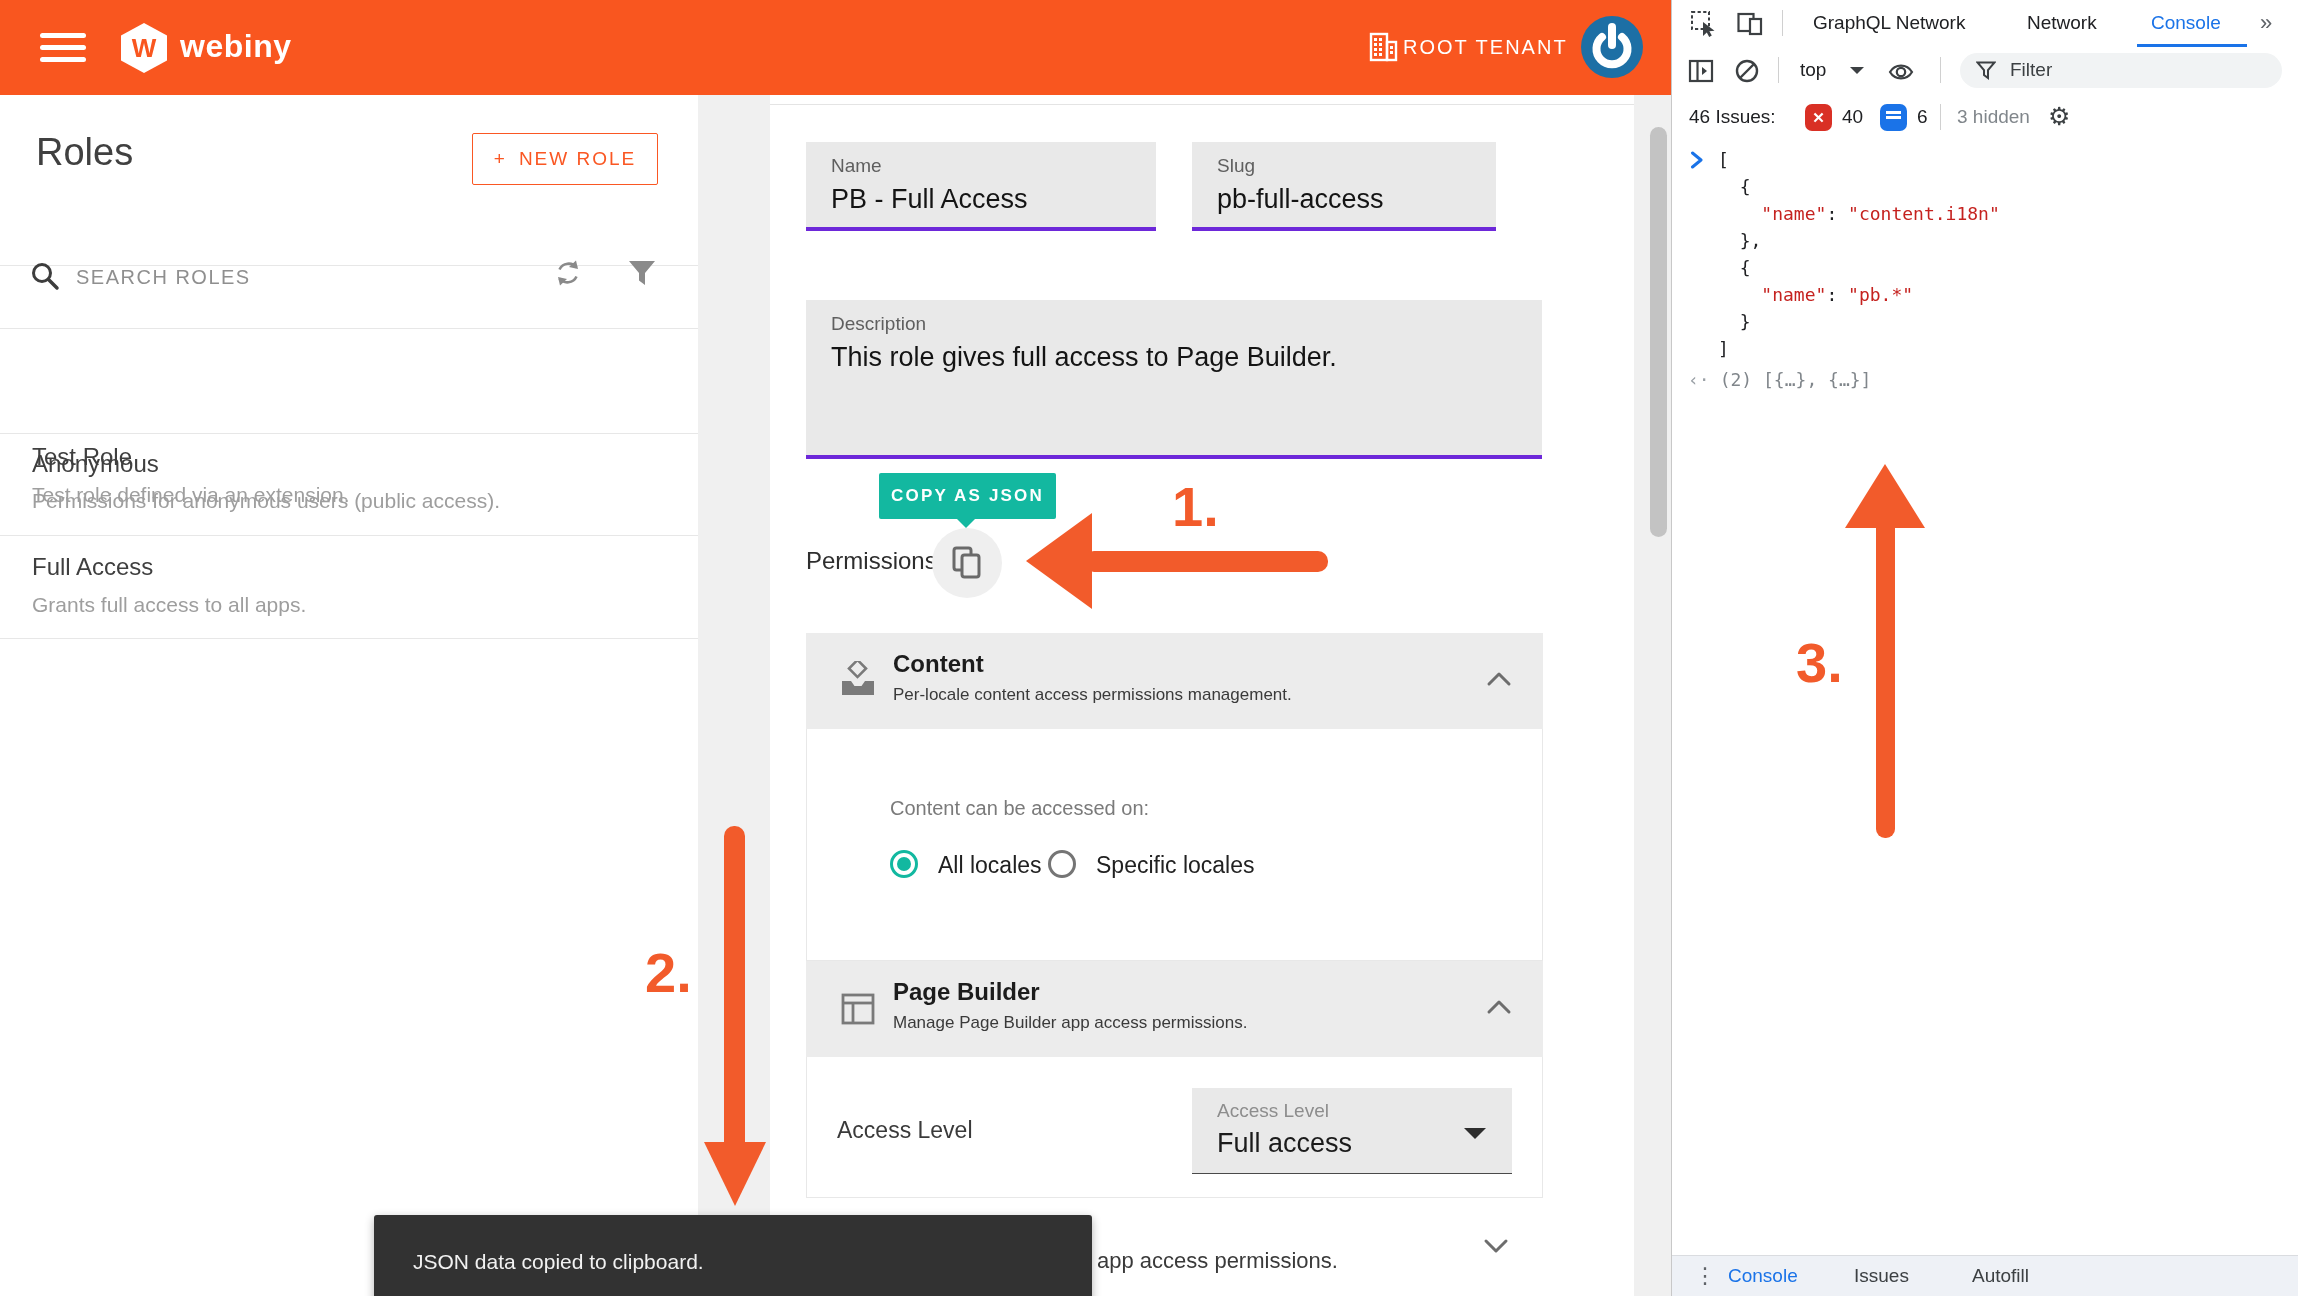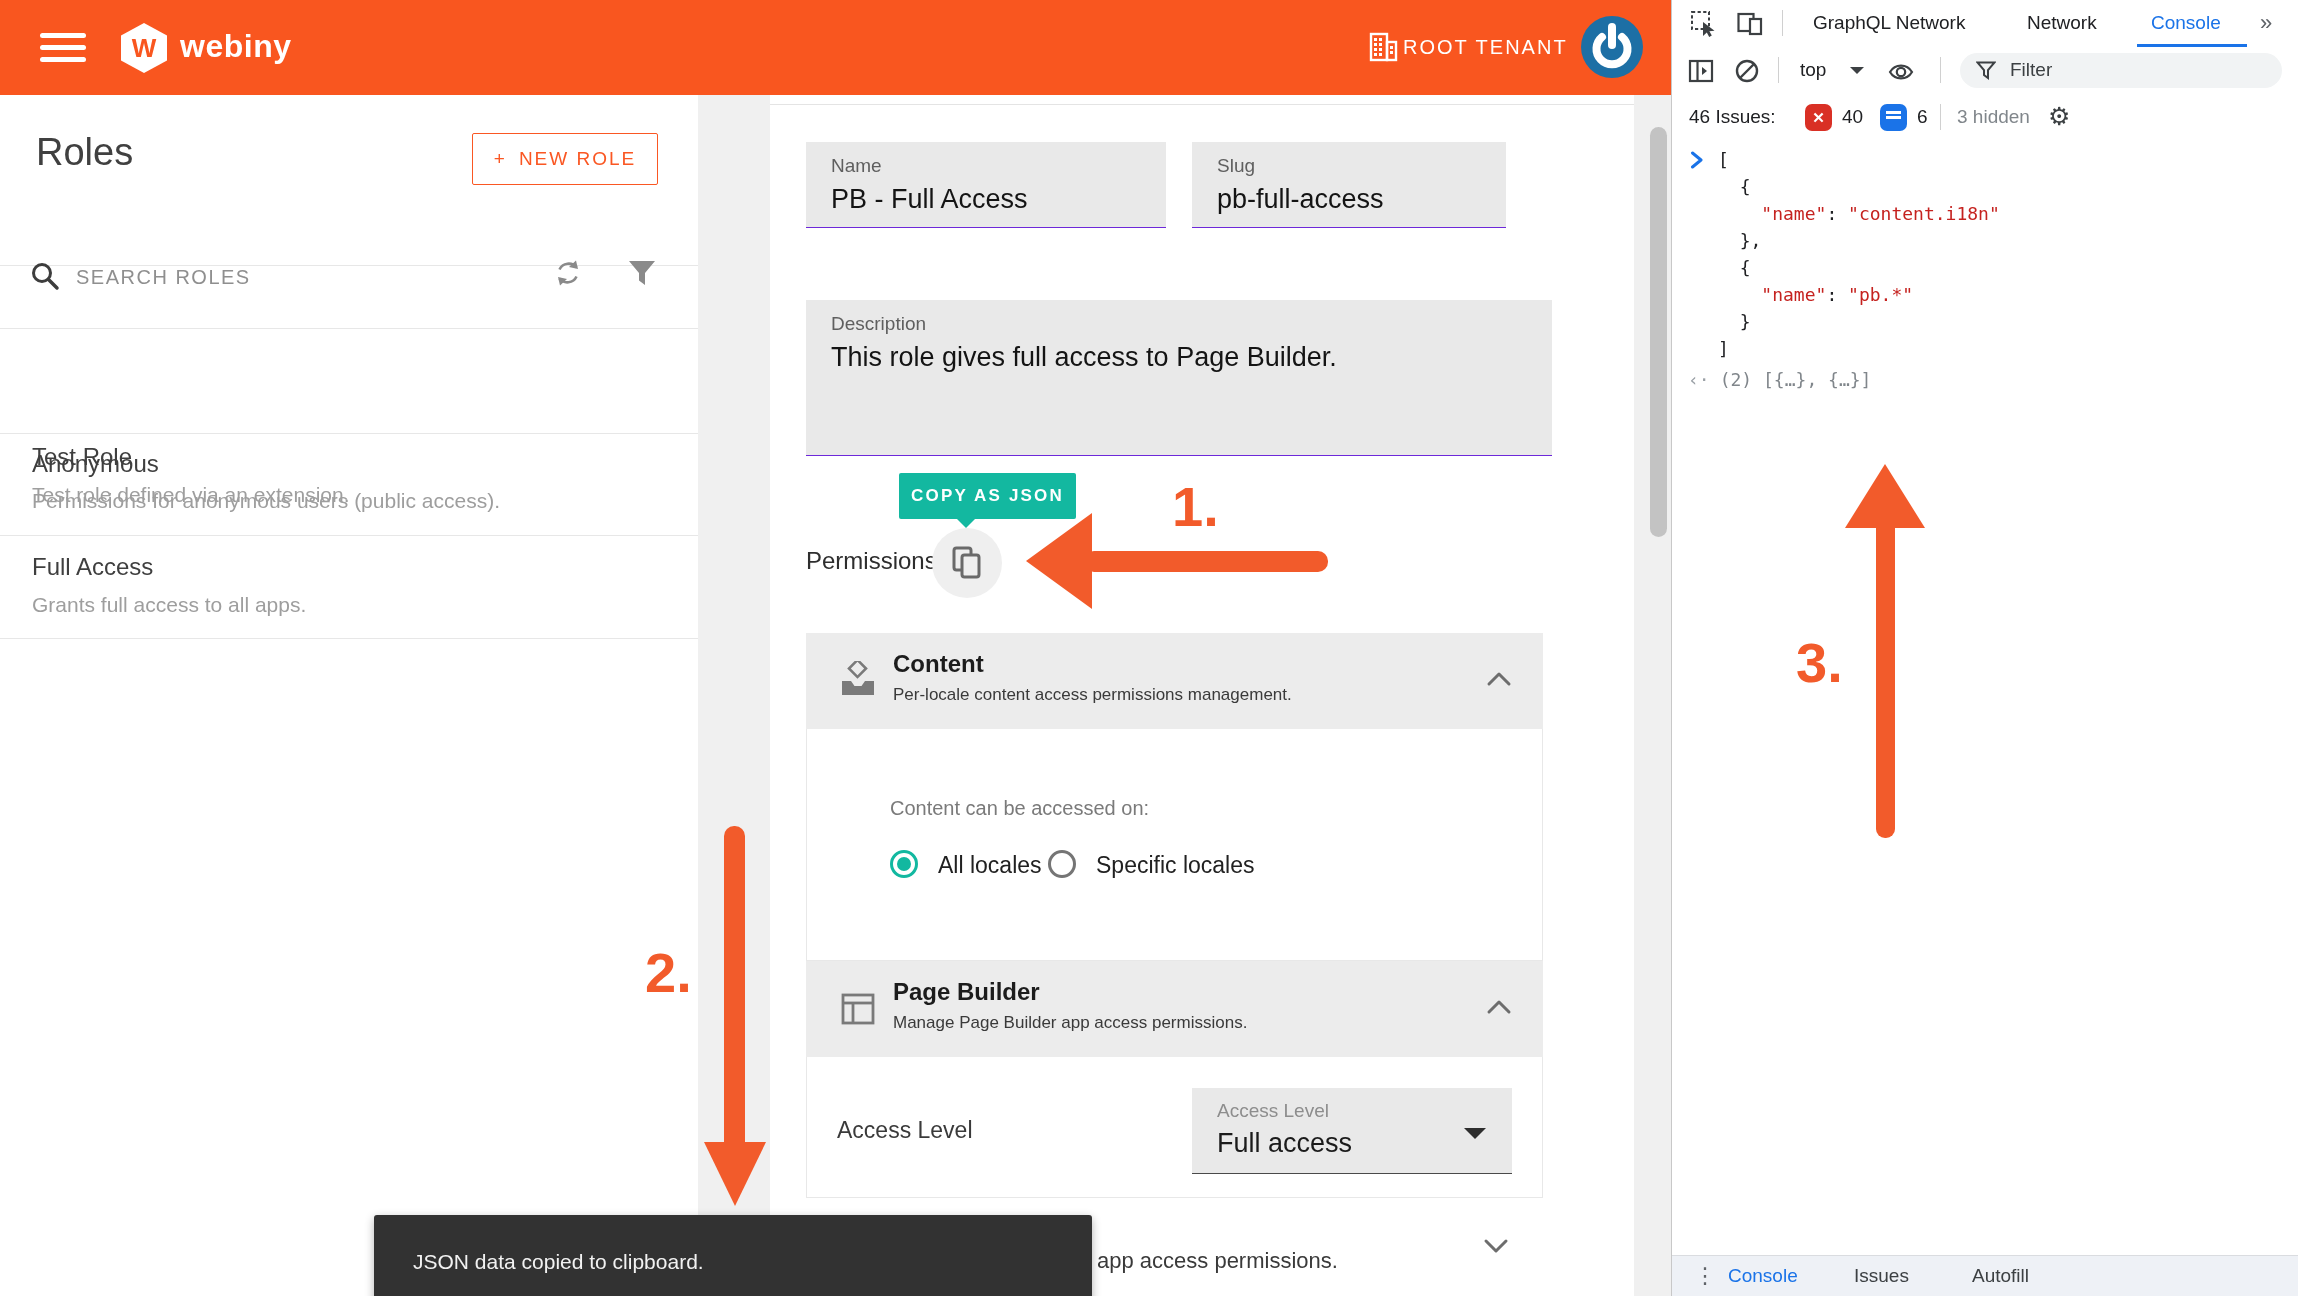--- a/index.html
+++ b/index.html
@@ -38,30 +38,30 @@
   .role-name{position:absolute;left:32px;font-size:24px;color:#3f3f3f;}
   .role-desc{position:absolute;left:32px;font-size:21px;color:#9e9e9e;}
 
   
   #gray-strip{left:698px;top:95px;width:72px;height:1201px;background:#f0f0f0;}
   #main-card{left:770px;top:95px;width:864px;height:1201px;background:#fff;}
   #card-topline{left:770px;top:104px;width:864px;height:1px;background:#e4e4e4;}
   #right-gutter{left:1634px;top:95px;width:37px;height:1201px;background:#f0f0f0;}
   #main-scroll-thumb{left:1650px;top:127px;width:17px;height:410px;border-radius:9px;background:#c3c3c3;cursor:grab;}
 
-  .field{background:#e9e9e9;border-bottom:1px solid #6d28d9;cursor:text;padding-left:10px;}
+  .field{background:#e9e9e9;border-bottom:4px solid #6d28d9;cursor:text;}
   .field .f-label{position:absolute;left:25px;top:13px;font-size:19px;color:#5f5f5f;}
   .field .f-value{position:absolute;left:25px;top:42px;font-size:27px;color:#141414;}
   #field-name{left:806px;top:142px;width:350px;height:85px;}
   #field-slug{left:1192px;top:142px;width:304px;height:85px;}
   #field-desc{left:806px;top:300px;width:736px;height:155px;}
 
   #copy-tooltip{left:879px;top:473px;width:177px;height:46px;background:#13b8a0;border-radius:2px;
     display:flex;align-items:center;justify-content:center;color:#fff;font-size:17px;
-    font-weight:700;letter-spacing:2.2px;z-index:40;margin-left:20px;}
+    font-weight:700;letter-spacing:2.2px;z-index:40;}
   #copy-tooltip-arrow{left:957px;top:519px;width:0;height:0;border:9px solid transparent;
     border-top-color:#13b8a0;z-index:40;}
   #permissions-label{left:806px;top:547px;font-size:24px;color:#2e2e2e;}
   #copy-btn{left:932px;top:528px;width:70px;height:70px;border-radius:50%;background:#efefef;
     display:flex;align-items:center;justify-content:center;cursor:pointer;}
 
   .section-header{left:806px;width:737px;height:96px;background:#ececec;cursor:pointer;}
   .section-title{position:absolute;left:87px;top:17px;font-size:24px;font-weight:700;color:#1c1c1c;}
   .section-desc{position:absolute;left:87px;top:52px;font-size:17px;color:#3a3a3a;}
   .section-icon{position:absolute;left:32px;top:28px;}

